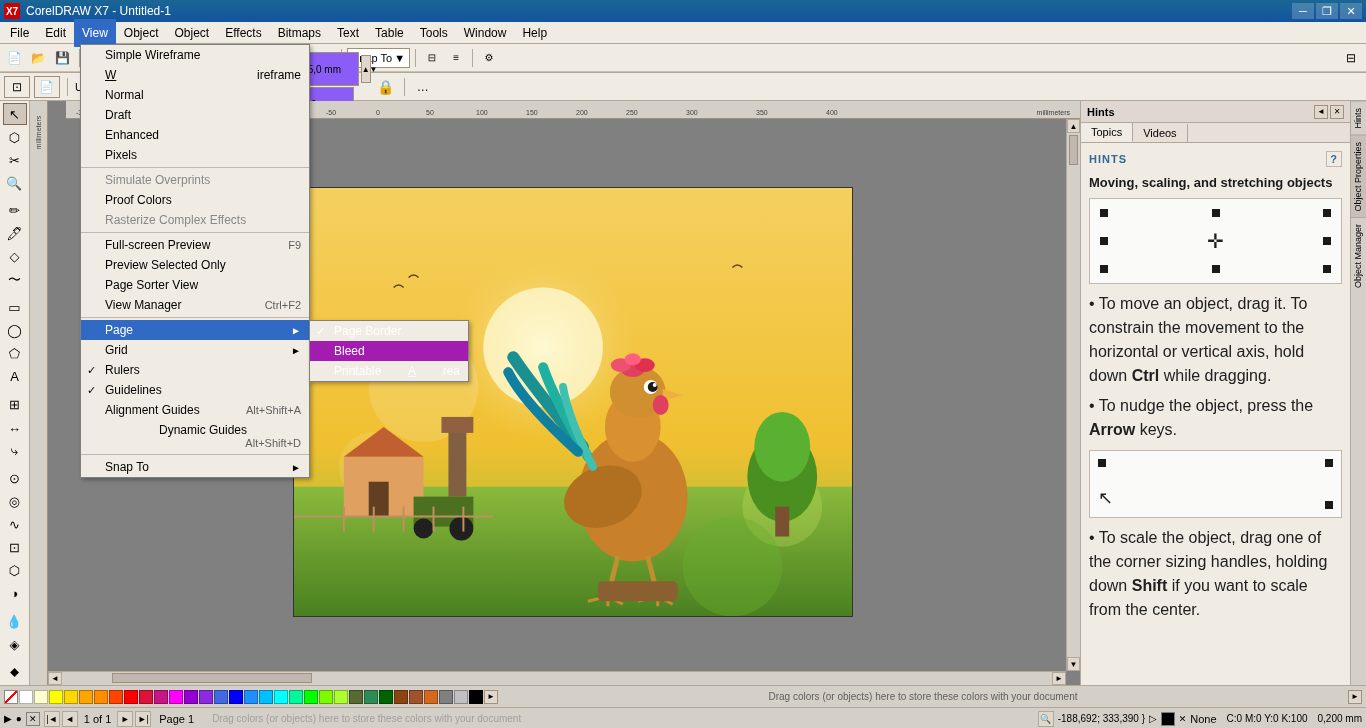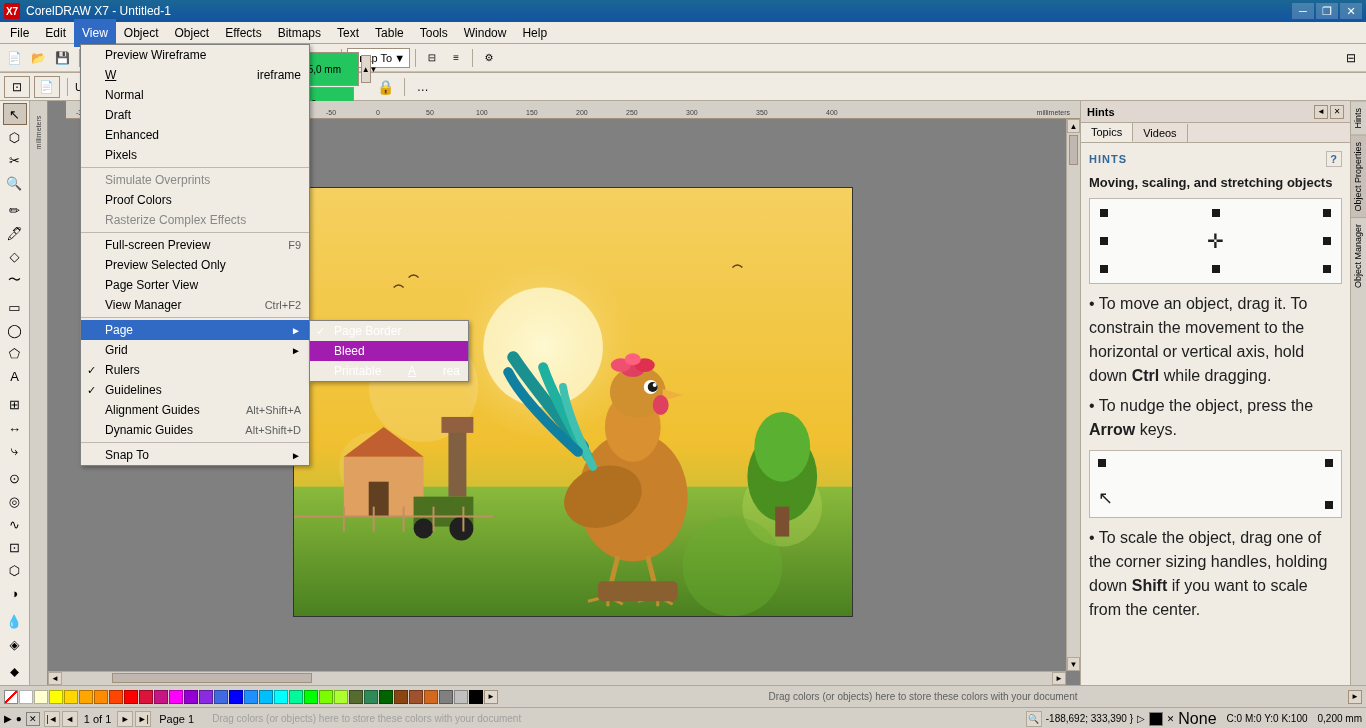--- a/index.html
+++ b/index.html
@@ -250,21 +250,21 @@
       box-shadow: 2px 2px 4px rgba(0,0,0,0.3);
       z-index: 1001;
       min-width: 160px;
       top: 0;
       left: 100%;
     }
 
     
     .snap-combo { display: flex; align-items: center; gap: 2px; border: 1px solid #a0907c; background: white; height: 20px; padding: 0 4px; font-size: 11px; }
     .unit-combo { display: flex; align-items: center; gap: 2px; border: 1px solid #a0907c; background: white; height: 20px; padding: 0 4px; font-size: 11px; min-width: 80px; }
-    .num-field { border: 1px solid #a0907c; background: #22c55e; height: 20px; padding: 16px 3px; font-size: 11px; width: 50px; }
+    .num-field { border: 1px solid #a0907c; background: #8b5cf6; height: 20px; padding: 16px 3px; font-size: 11px; width: 50px; }
 
     
     .scale-diagram {
       margin: 8px 0;
       padding: 8px;
       border: 1px solid #c0b8b0;
       background: #fafaf8;
       position: relative;
     }
 
@@ -666,28 +666,28 @@
     </div>
     <span style="font-size:11px;padding:0 4px;">Page 1</span>
     <span style="color:#a0a0a0;font-size:10px;margin-left:10px;">Drag colors (or objects) here to store these colors with your document</span>
   </div>
   <div class="status-right">
     <button style="width:16px;height:16px;font-size:9px;background:#e0d8cc;border:1px solid #b0a898;cursor:pointer;">🔍</button>
     <span style="font-size:10px;">-188,692; 333,390 }</span>
     <span style="font-size:10px;">▷</span>
     <div style="width:14px;height:14px;background:#000;border:1px solid #808080;"></div>
     <span style="font-size:9px;">✕</span>
-    <span style="font-size:16px;">None</span>
+    <span style="font-size:11px;">None</span>
     <span style="font-size:10px;margin-left:6px;">C:0 M:0 Y:0 K:100</span>
     <span style="font-size:10px;margin-left:6px;">0,200 mm</span>
   </div>
 </div>
 
 <div class="dropdown-menu" style="position:fixed;top:44px;left:80px;min-width:230px;">
-  <div class="dropdown-item">Preview Wireframe</div>
+  <div class="dropdown-item">Simple Wireframe</div>
   <div class="dropdown-item"><span style="text-decoration:underline;">W</span>ireframe</div>
   <div class="dropdown-item">Normal</div>
   <div class="dropdown-item">Draft</div>
   <div class="dropdown-item">Enhanced</div>
   <div class="dropdown-item">Pixels</div>
   <div class="dropdown-separator"></div>
   <div class="dropdown-item disabled">Simulate Overprints</div>
   <div class="dropdown-item">Proof Colors</div>
   <div class="dropdown-item disabled">Rasterize Complex Effects</div>
   <div class="dropdown-separator"></div>
@@ -715,21 +715,21 @@
   <div class="dropdown-item">
     <span>Grid</span>
     <span class="dropdown-arrow">►</span>
   </div>
   <div class="dropdown-item has-check">Rulers</div>
   <div class="dropdown-item has-check">Guidelines</div>
   <div class="dropdown-item" style="display:flex;justify-content:space-between;">
     <span>Alignment Guides</span>
     <span class="dropdown-shortcut">Alt+Shift+A</span>
   </div>
-  <div class="dropdown-item" style="display:flex;">
+  <div class="dropdown-item" style="display:flex;flex-direction:column;">
     <span>Dynamic Guides</span>
     <span class="dropdown-shortcut">Alt+Shift+D</span>
   </div>
   <div class="dropdown-separator"></div>
   <div class="dropdown-item">
     <span>Snap To</span>
     <span class="dropdown-arrow">►</span>
   </div>
 </div>
 

